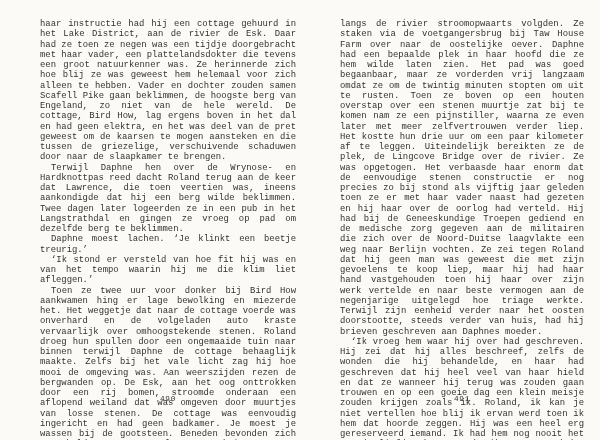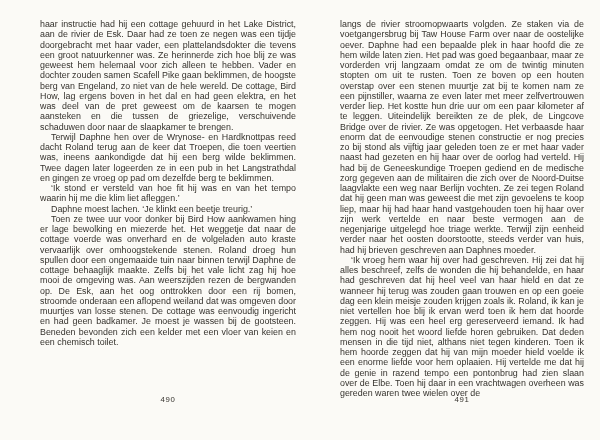--- a/index.html
+++ b/index.html
@@ -7,21 +7,21 @@
     padding: 0;
     width: 600px;
     height: 440px;
     background: #fbfaf6;
     overflow: hidden;
   }
   .spread {
     position: relative;
     width: 520px;
     height: 440px;
-    font-family: Liberation Sans, sans-serif;
+    font-family: Liberation Mono, monospace;
     color: #35322d;
   }
   .page-text {
     position: absolute;
     top: 19px;
     width: 256px;
     font-size: 8.9px;
     line-height: 10.25px;
     text-align: justify;
     text-justify: inter-word;
@@ -46,23 +46,23 @@
   .page-number--left  { left: 40px;  width: 256px; }
   .page-number--right { left: 340px; width: 244px; }
 </style>
 </head>
 <body>
 
 <div class="spread">
 
   <div class="page-text page-text--left">
     <p>haar instructie had hij een cottage gehuurd in het Lake District, aan de rivier de Esk. Daar had ze toen ze negen was een tijdje doorgebracht met haar vader, een plattelandsdokter die tevens een groot natuurkenner was. Ze herinnerde zich hoe blij ze was geweest hem helemaal voor zich alleen te hebben. Vader en dochter zouden samen Scafell Pike gaan beklimmen, de hoogste berg van Engeland, zo niet van de hele wereld. De cottage, Bird How, lag ergens boven in het dal en had geen elektra, en het was deel van de pret geweest om de kaarsen te mogen aansteken en die tussen de griezelige, verschuivende schaduwen door naar de slaapkamer te brengen.</p>
-    <p class="indent">Terwijl Daphne hen over de Wrynose- en Hardknottpas reed dacht Roland terug aan de keer dat Troepen, die toen veertien was, ineens aankondigde dat hij een berg wilde beklimmen. Twee dagen later logeerden ze in een pub in het Langstrathdal en gingen ze vroeg op pad om dezelfde berg te beklimmen.</p>
+    <p class="indent">Terwijl Daphne hen over de Wrynose- en Hardknottpas reed dacht Roland terug aan de keer dat Lawrence, die toen veertien was, ineens aankondigde dat hij een berg wilde beklimmen. Twee dagen later logeerden ze in een pub in het Langstrathdal en gingen ze vroeg op pad om dezelfde berg te beklimmen.</p>
+    <p class="indent">Daphne moest lachen. ‘Je klinkt een beetje treurig.’</p>
     <p class="indent">‘Ik stond er versteld van hoe fit hij was en van het tempo waarin hij me die klim liet afleggen.’</p>
-    <p class="indent">Daphne moest lachen. ‘Je klinkt een beetje treurig.’</p>
     <p class="indent">Toen ze twee uur voor donker bij Bird How aankwamen hing er lage bewolking en miezerde het. Het weggetje dat naar de cottage voerde was onverhard en de volgeladen auto kraste vervaarlijk over omhoogstekende stenen. Roland droeg hun spullen door een ongemaaide tuin naar binnen terwijl Daphne de cottage behaaglijk maakte. Zelfs bij het vale licht zag hij hoe mooi de omgeving was. Aan weerszijden rezen de bergwanden op. De Esk, aan het oog onttrokken door een rij bomen, stroomde onderaan een aflopend weiland dat was omgeven door muurtjes van losse stenen. De cottage was eenvoudig ingericht en had geen badkamer. Je moest je wassen bij de gootsteen. Beneden bevonden zich een kelder met een vloer van keien en een chemisch toilet.</p>
   </div>
   <div class="page-number page-number--left">490</div>
 
   <div class="page-text page-text--right">
     <p>langs de rivier stroomopwaarts volgden. Ze staken via de voetgangersbrug bij Taw House Farm over naar de oostelijke oever. Daphne had een bepaalde plek in haar hoofd die ze hem wilde laten zien. Het pad was goed begaanbaar, maar ze vorderden vrij langzaam omdat ze om de twintig minuten stopten om uit te rusten. Toen ze boven op een houten overstap over een stenen muurtje zat bij te komen nam ze een pijnstiller, waarna ze even later met meer zelfvertrouwen verder liep. Het kostte hun drie uur om een paar kilometer af te leggen. Uiteindelijk bereikten ze de plek, de Lingcove Bridge over de rivier. Ze was opgetogen. Het verbaasde haar enorm dat de eenvoudige stenen constructie er nog precies zo bij stond als vijftig jaar geleden toen ze er met haar vader naast had gezeten en hij haar over de oorlog had verteld. Hij had bij de Geneeskundige Troepen gediend en de medische zorg gegeven aan de militairen die zich over de Noord-Duitse laagvlakte een weg naar Berlijn vochten. Ze zei tegen Roland dat hij geen man was geweest die met zijn gevoelens te koop liep, maar hij had haar hand vastgehouden toen hij haar over zijn werk vertelde en naar beste vermogen aan de negenjarige uitgelegd hoe triage werkte. Terwijl zijn eenheid verder naar het oosten doorstootte, steeds verder van huis, had hij brieven geschreven aan Daphnes moeder.</p>
     <p class="indent">‘Ik vroeg hem waar hij over had geschreven. Hij zei dat hij alles beschreef, zelfs de wonden die hij behandelde, en haar had geschreven dat hij heel veel van haar hield en dat ze wanneer hij terug was zouden gaan trouwen en op een goeie dag een klein meisje zouden krijgen zoals ik. Roland, ik kan je niet vertellen hoe blij ik ervan werd toen ik hem dat hoorde zeggen. Hij was een heel erg gereserveerd iemand. Ik had hem nog nooit het woord liefde horen gebruiken. Dat deden mensen in die tijd niet, althans niet tegen kinderen. Toen ik hem hoorde zeggen dat hij van mijn moeder hield voelde ik een enorme liefde voor hem oplaaien. Hij vertelde me dat hij de genie in razend tempo een pontonbrug had zien slaan over de Elbe. Toen hij daar in een vrachtwagen overheen was gereden waren twee wielen over de</p>
   </div>
   <div class="page-number page-number--right">491</div>
 

